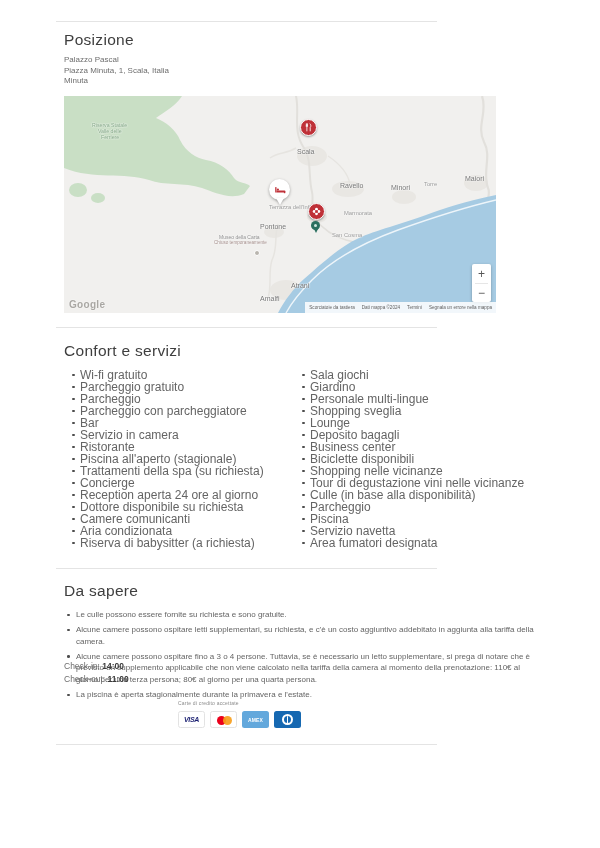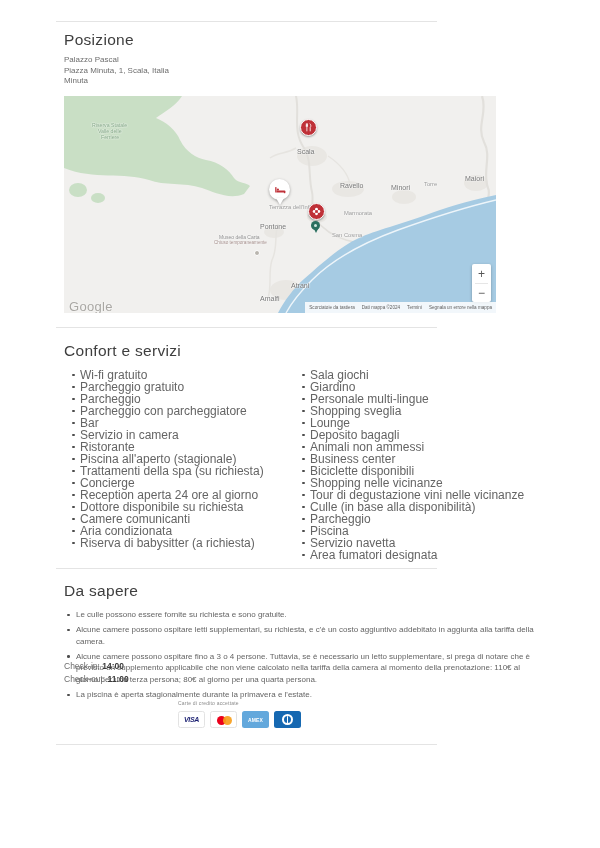--- a/index.html
+++ b/index.html
@@ -31,21 +31,21 @@
   .teal-pin .head { position:absolute; width:9px; height:9px; border-radius:50%; background:#2a6f5f; }
   .teal-pin .dot { position:absolute; left:3px; top:3px; width:3px; height:3px; border-radius:50%; background:#cfe7df; }
   .teal-pin .tip { position:absolute; left:2.5px; top:8px; width:0; height:0; border-left:2px solid transparent; border-right:2px solid transparent; border-top:4px solid #2a6f5f; }
   .poi-dot { position:absolute; width:6px; height:6px; border-radius:50%; background:#b9b5ae; border:1px solid #fff; }
 
   .gmap-zoom { position:absolute; left:408px; top:168px; width:19px; height:38px; background:#fff; border-radius:2px; box-shadow:0 1px 3px rgba(0,0,0,.3); }
   .gmap-zoom .zbtn { width:19px; height:19px; display:flex; align-items:center; justify-content:center; font-size:12px; color:#565656; cursor:pointer; }
   .gmap-zoom .zsep { height:1px; margin:0 3px; background:#e6e6e6; }
   .gmap-zoom .zbtn.minus { height:18px; }
 
-  .google-logo { position:absolute; left:5px; top:203px; font-size:13px; font-weight:normal; color:#a9a7a3; letter-spacing:.3px; text-shadow:0 0 2px #fff; }
+  .google-logo { position:absolute; left:5px; top:203px; font-size:10px; font-weight:bold; color:#a9a7a3; letter-spacing:.3px; text-shadow:0 0 2px #fff; }
   .attrib { position:absolute; right:0; bottom:0; height:11px; background:rgba(255,255,255,.85); display:flex; align-items:center; gap:7px; padding:0 4px; }
   .attrib span { font-size:4.6px; color:#5f5f5f; white-space:nowrap; }
 
   
   .amenity-list { position:absolute; list-style:none; width:225px; }
   .amenity-list li { position:relative; padding-left:10px; font-size:12px; line-height:12px; color:#646464; }
   .amenity-list li::before { content:""; position:absolute; left:2px; top:4.8px; width:2.6px; height:2.6px; border-radius:50%; background:#4d4d4d; }
 
   
   .know-list { position:absolute; left:64px; top:609px; width:478px; list-style:none; }
@@ -202,21 +202,20 @@
       <li>Aria condizionata</li>
       <li>Riserva di babysitter (a richiesta)</li>
     </ul>
   <ul class="amenity-list" style="left:300px;top:369px">
       <li>Sala giochi</li>
       <li>Giardino</li>
       <li>Personale multi-lingue</li>
       <li>Shopping sveglia</li>
       <li>Lounge</li>
       <li>Deposito bagagli</li>
-      <li>Animali non ammessi</li>
       <li>Business center</li>
       <li>Biciclette disponibili</li>
       <li>Shopping nelle vicinanze</li>
       <li>Tour di degustazione vini nelle vicinanze</li>
       <li>Culle (in base alla disponibilità)</li>
       <li>Parcheggio</li>
       <li>Piscina</li>
       <li>Servizio navetta</li>
       <li>Area fumatori designata</li>
     </ul>

